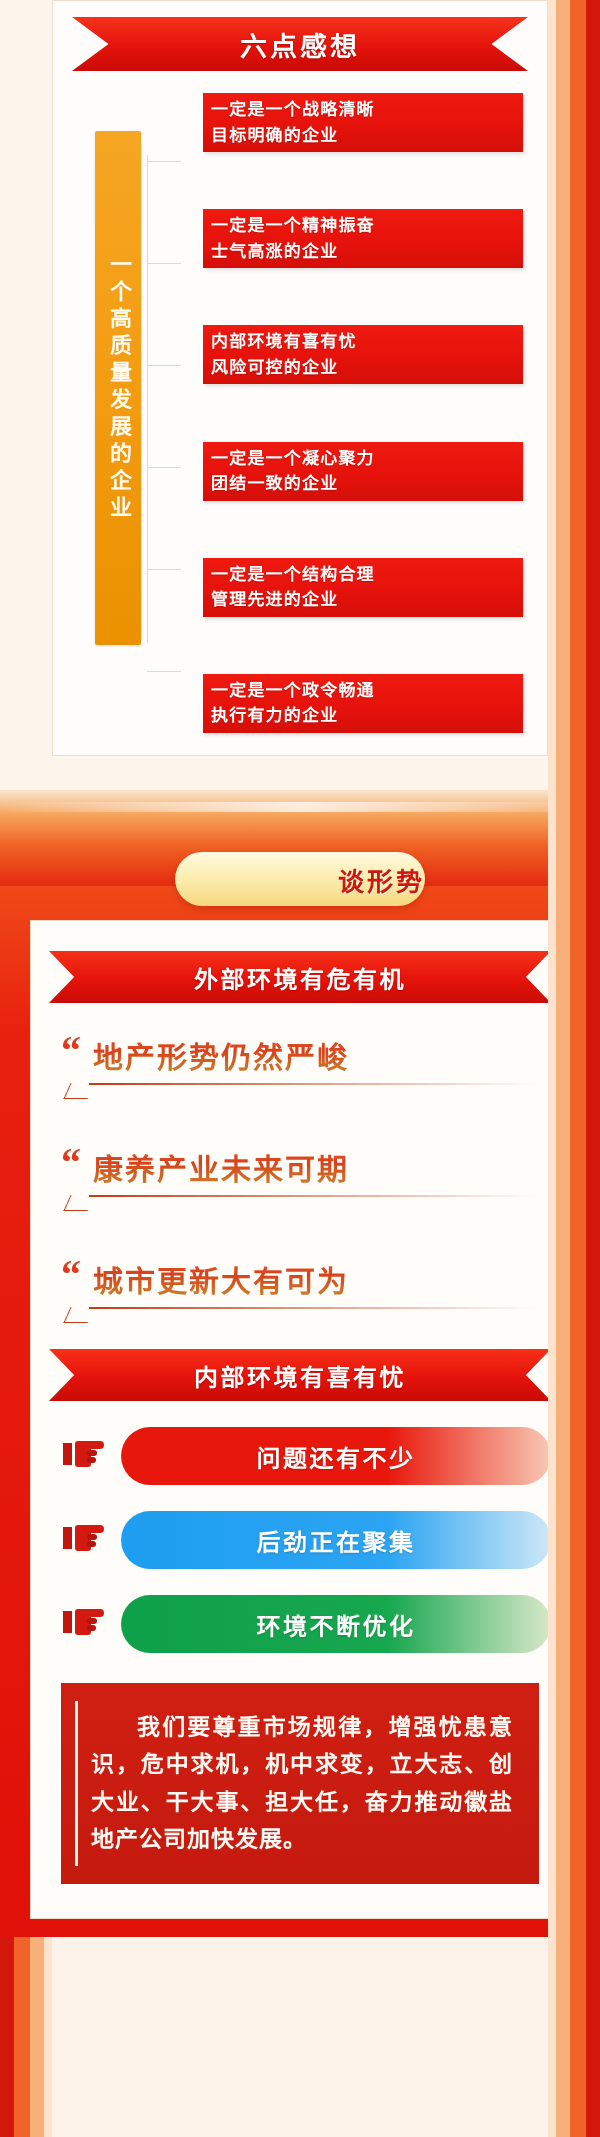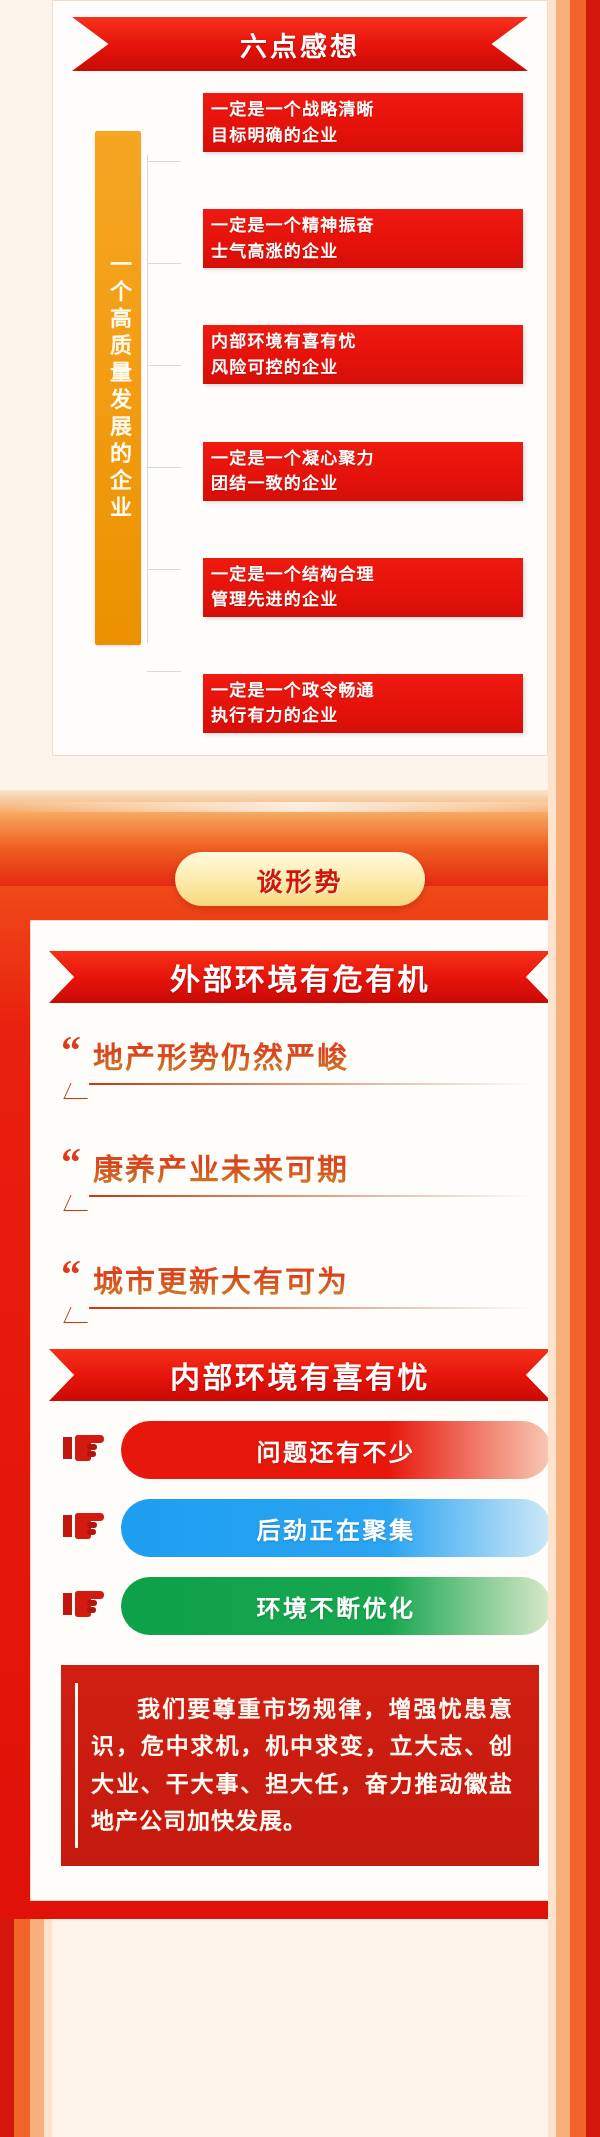--- a/index.html
+++ b/index.html
@@ -149,21 +149,21 @@
     padding-bottom: 18px;
   }
   .pill-header {
     position: relative;
     margin: 0 auto;
     top: -34px;
     width: 250px;
     height: 54px;
     border-radius: 27px;
     background: linear-gradient(180deg,#fff9e0 0%, #fdeeb2 45%, #f6d87e 100%);
-    display: flex; align-items: center; justify-content: center;
+    display: flex; align-items: center; justify-content: flex-end;
     box-shadow: 0 3px 6px rgba(130,10,0,.25);
   }
   .pill-header span {
     color: #d0170c;
     font-size: 26px;
     font-weight: bold;
     letter-spacing: 3px;
     text-shadow: 1px 1px 0 rgba(255,255,255,.65);
   }
   .panel-two {
@@ -174,21 +174,21 @@
   }
 
   .sub-ribbon-wrap { width: 100%; margin: 6px 0 10px 0; }
   .sub-ribbon {
     width: 100%; height: 52px;
     background: linear-gradient(180deg,#f63017 0%, #e5130b 55%, #c80b05 100%);
     clip-path: polygon(0 0, 100% 0, 95% 50%, 100% 100%, 0 100%, 5% 50%);
     display: flex; align-items: center; justify-content: center;
   }
   .sub-ribbon span {
-    color: #fff; font-size: 30px; font-weight: bold; letter-spacing: 2.5px;
+    color: #fff; font-size: 24px; font-weight: bold; letter-spacing: 2.5px;
     text-shadow: 0 1px 2px rgba(120,0,0,.45);
   }
 
   .quote-row {
     position: relative;
     padding: 20px 0 8px 12px;
     margin-bottom: 16px;
   }
   .quote-line {
     display: flex; align-items: center; gap: 12px;
@@ -224,21 +224,21 @@
     position: absolute; left: 4px; top: 0;
     width: 24px; height: 16px;
     border-left: 1.5px solid #c43a12;
     border-bottom: 1.5px solid #c43a12;
     transform: skewX(-24deg);
   }
 
   .tag-row {
     display: flex; align-items: center; gap: 14px;
     padding: 0 0 0 14px;
-    margin: 20px 0;
+    margin: 26px 0;
   }
   .hand-icon { flex: 0 0 auto; }
   .tag-pill {
     flex: 1;
     height: 58px;
     border-radius: 29px;
     display: flex; align-items: center; justify-content: center;
     color: #ffffff;
     font-size: 24px;
     font-weight: bold;

